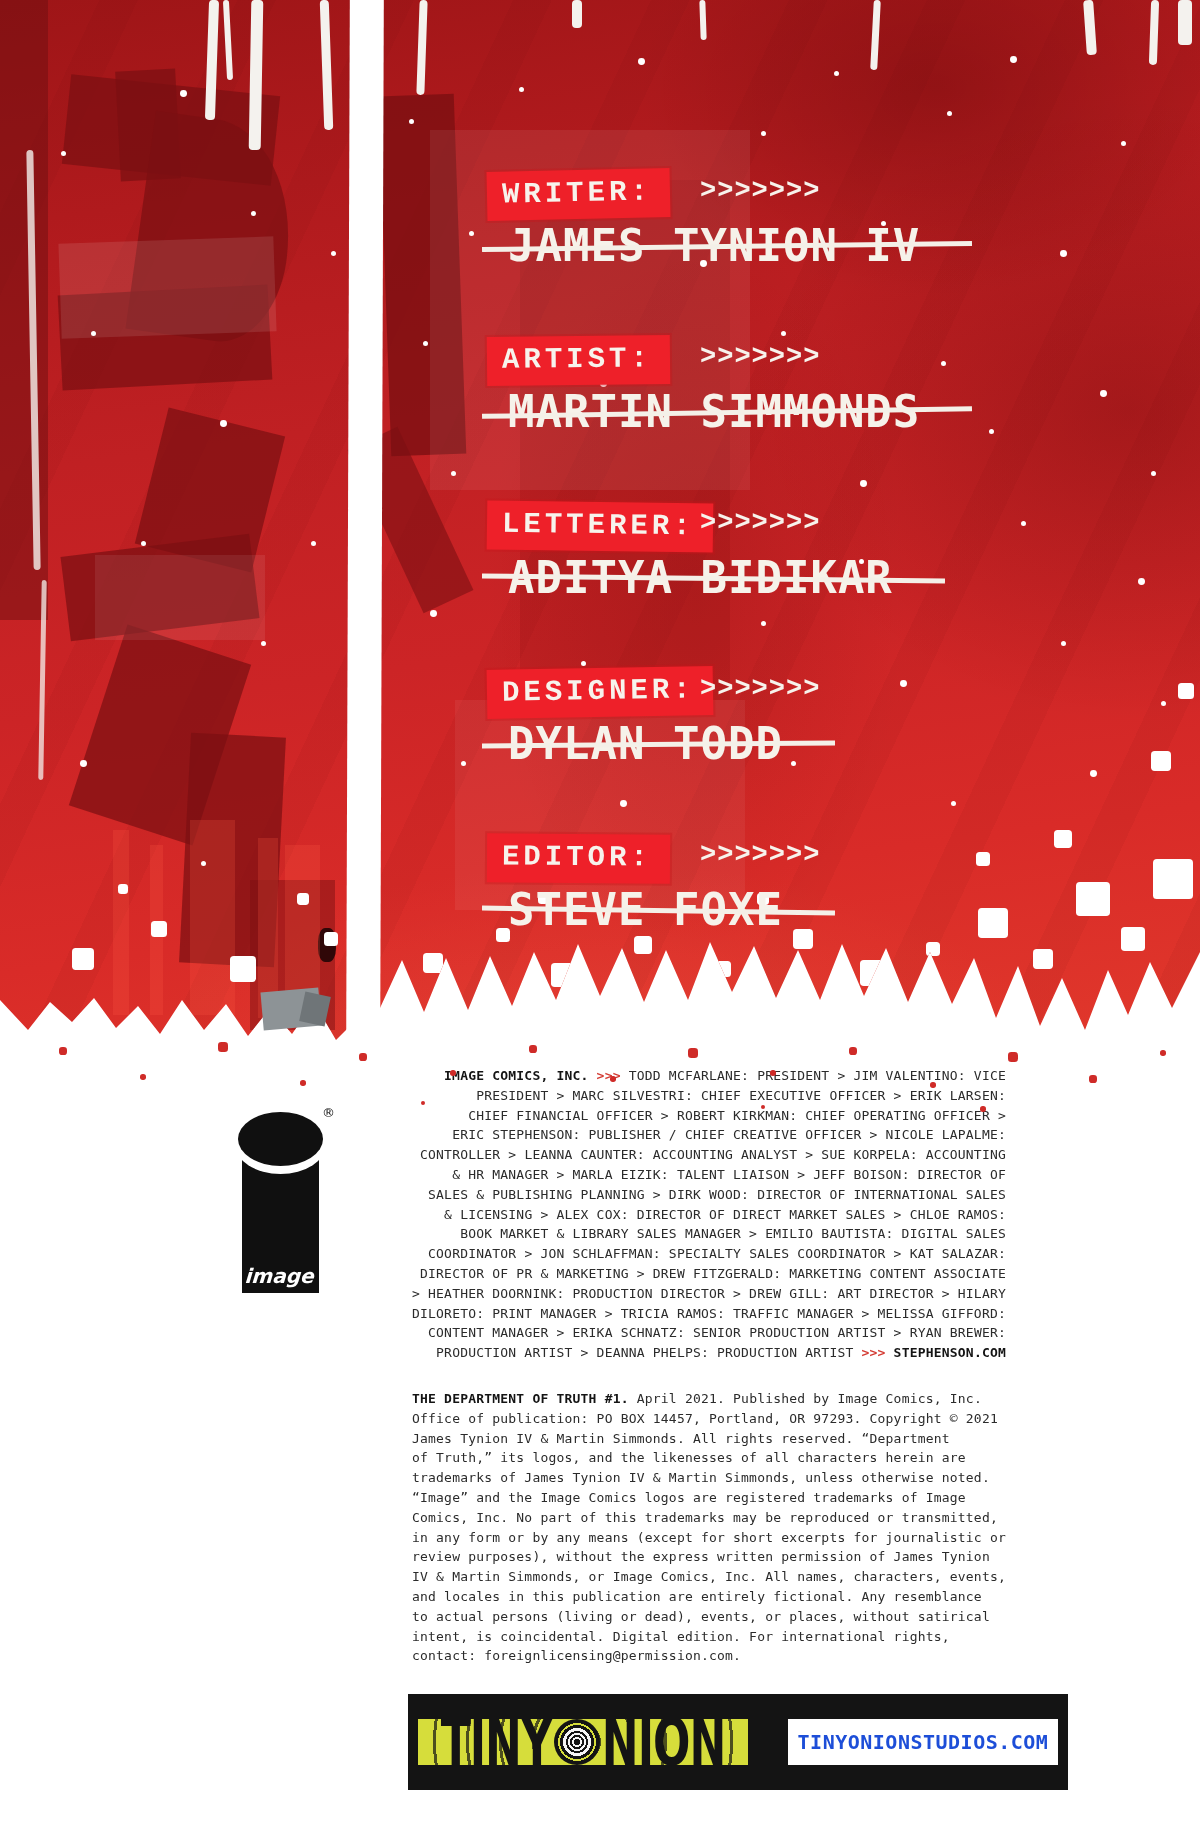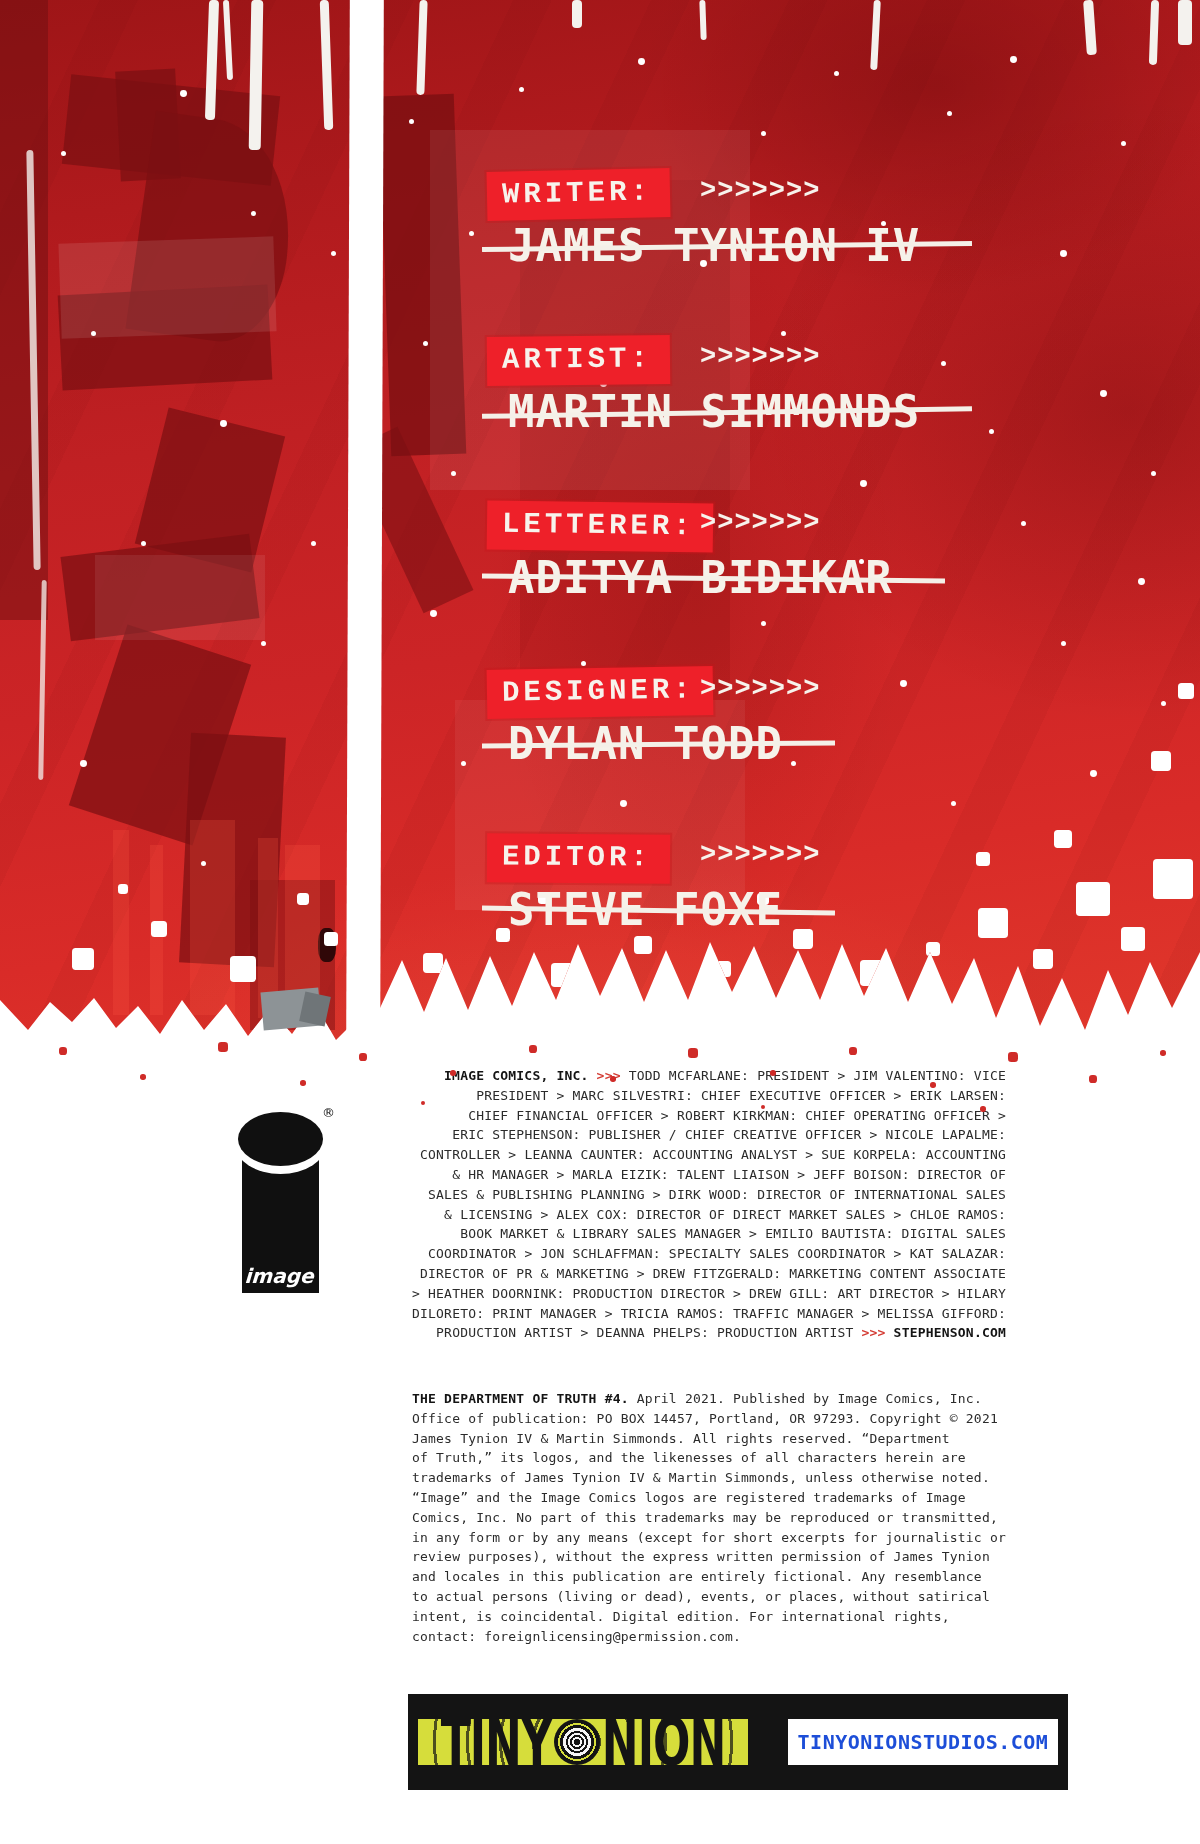--- a/index.html
+++ b/index.html
@@ -210,33 +210,35 @@
     <div class="p-line">ERIC STEPHENSON: PUBLISHER / CHIEF CREATIVE OFFICER &gt; NICOLE LAPALME:</div>
     <div class="p-line">CONTROLLER &gt; LEANNA CAUNTER: ACCOUNTING ANALYST &gt; SUE KORPELA: ACCOUNTING</div>
     <div class="p-line">&amp; HR MANAGER &gt; MARLA EIZIK: TALENT LIAISON &gt; JEFF BOISON: DIRECTOR OF</div>
     <div class="p-line">SALES &amp; PUBLISHING PLANNING &gt; DIRK WOOD: DIRECTOR OF INTERNATIONAL SALES</div>
     <div class="p-line">&amp; LICENSING &gt; ALEX COX: DIRECTOR OF DIRECT MARKET SALES &gt; CHLOE RAMOS:</div>
     <div class="p-line">BOOK MARKET &amp; LIBRARY SALES MANAGER &gt; EMILIO BAUTISTA: DIGITAL SALES</div>
     <div class="p-line">COORDINATOR &gt; JON SCHLAFFMAN: SPECIALTY SALES COORDINATOR &gt; KAT SALAZAR:</div>
     <div class="p-line">DIRECTOR OF PR &amp; MARKETING &gt; DREW FITZGERALD: MARKETING CONTENT ASSOCIATE</div>
     <div class="p-line">&gt; HEATHER DOORNINK: PRODUCTION DIRECTOR &gt; DREW GILL: ART DIRECTOR &gt; HILARY</div>
     <div class="p-line">DILORETO: PRINT MANAGER &gt; TRICIA RAMOS: TRAFFIC MANAGER &gt; MELISSA GIFFORD:</div>
+    <div class="p-line">CONTENT MANAGER &gt; ERIKA SCHNATZ: SENIOR PRODUCTION ARTIST &gt; RYAN BREWER:</div>
     <div class="p-line"><span>PRODUCTION ARTIST &gt; DEANNA PHELPS: PRODUCTION ARTIST</span><span class="ra"> &gt;&gt;&gt; </span><span class="b">STEPHENSON.COM</span></div>
   </div>
 
   <div class="para" id="indicia-para">
-    <div class="p-line"><span class="b">THE DEPARTMENT OF TRUTH #4.</span><span> April 2021. Published by Image Comics, Inc.</span></div>
+    <div class="p-line"><span class="b">THE DEPARTMENT OF TRUTH #1.</span><span> April 2021. Published by Image Comics, Inc.</span></div>
     <div class="p-line">Office of publication: PO BOX 14457, Portland, OR 97293. Copyright © 2021</div>
     <div class="p-line">James Tynion IV &amp; Martin Simmonds. All rights reserved. “Department</div>
     <div class="p-line">of Truth,” its logos, and the likenesses of all characters herein are</div>
     <div class="p-line">trademarks of James Tynion IV &amp; Martin Simmonds, unless otherwise noted.</div>
     <div class="p-line">“Image” and the Image Comics logos are registered trademarks of Image</div>
     <div class="p-line">Comics, Inc. No part of this trademarks may be reproduced or transmitted,</div>
     <div class="p-line">in any form or by any means (except for short excerpts for journalistic or</div>
     <div class="p-line">review purposes), without the express written permission of James Tynion</div>
+    <div class="p-line">IV &amp; Martin Simmonds, or Image Comics, Inc. All names, characters, events,</div>
     <div class="p-line">and locales in this publication are entirely fictional. Any resemblance</div>
     <div class="p-line">to actual persons (living or dead), events, or places, without satirical</div>
     <div class="p-line">intent, is coincidental. Digital edition. For international rights,</div>
     <div class="p-line">contact: foreignlicensing@permission.com.</div>
   </div>
 
   <div class="to-bar">
     <div class="to-left">
       <span class="to-txt">TINY</span>
       <span class="o-icon"></span>

